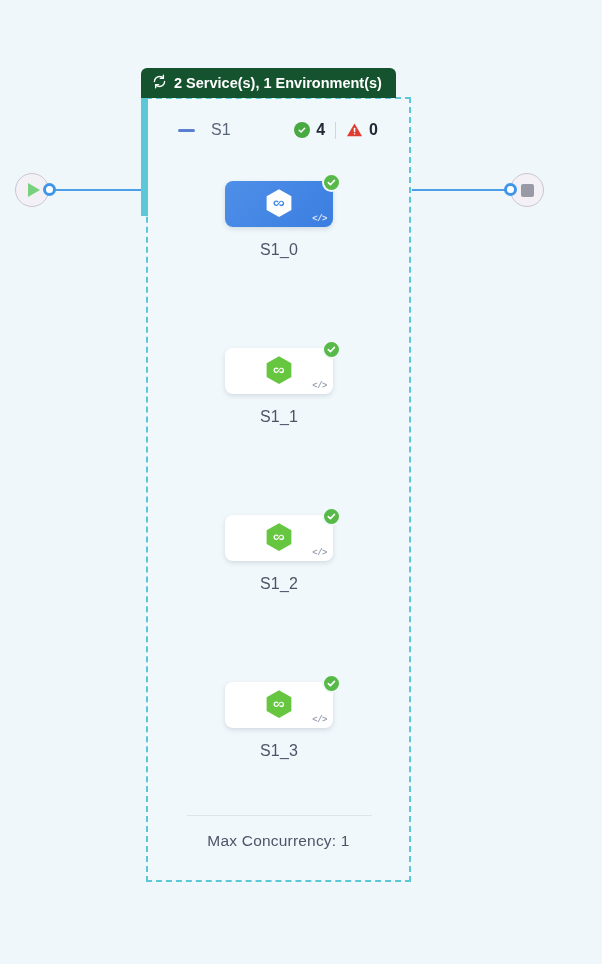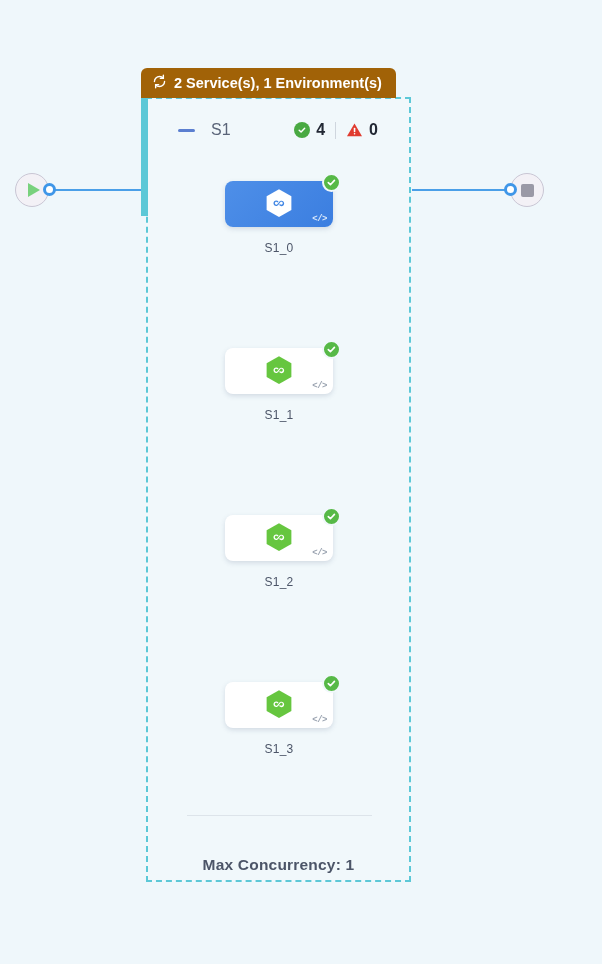--- a/index.html
+++ b/index.html
@@ -84,21 +84,21 @@
   
   .group-badge {
     position: absolute;
     left: 141px;
     top: 68px;
     height: 30px;
     padding: 0 14px 0 11px;
     display: flex;
     align-items: center;
     gap: 7px;
-    background: #a16207;
+    background: #14532d;
     border-radius: 6px 6px 0 0;
     color: #ffffff;
     font-size: 14.5px;
     font-weight: bold;
     white-space: nowrap;
     z-index: 4;
   }
   .badge-icon { display: block; }
 
   
@@ -218,21 +218,21 @@
     font-weight: bold;
     font-family: "Liberation Mono", monospace;
     letter-spacing: -0.5px;
   }
   .node-card.selected .code-icon { color: #d9e8fb; }
   .node-card.plain .code-icon    { color: #9aa3b0; }
 
   .node-label {
     margin-top: 14px;
     text-align: center;
-    font-size: 12px;
+    font-size: 16px;
     color: #4c5568;
     letter-spacing: 0.2px;
     width: 108px;
   }
 
   
   .footer-divider {
     position: absolute;
     left: 187px;
     top: 815px;
@@ -241,25 +241,24 @@
     background: #dde4ea;
     z-index: 4;
   }
   .footer-text {
     position: absolute;
     left: 146px;
     top: 832px;
     width: 265px;
     text-align: center;
     font-size: 15.5px;
-    font-weight: bold;
+    font-weight: normal;
     color: #4c5568;
     letter-spacing: 0.2px;
     z-index: 4;
-    margin-top: 24px;
   }
 </style>
 </head>
 <body>
 
 <div id="canvas">
 
   <div class="group-box"></div>
 
   <div class="group-rail"></div>

